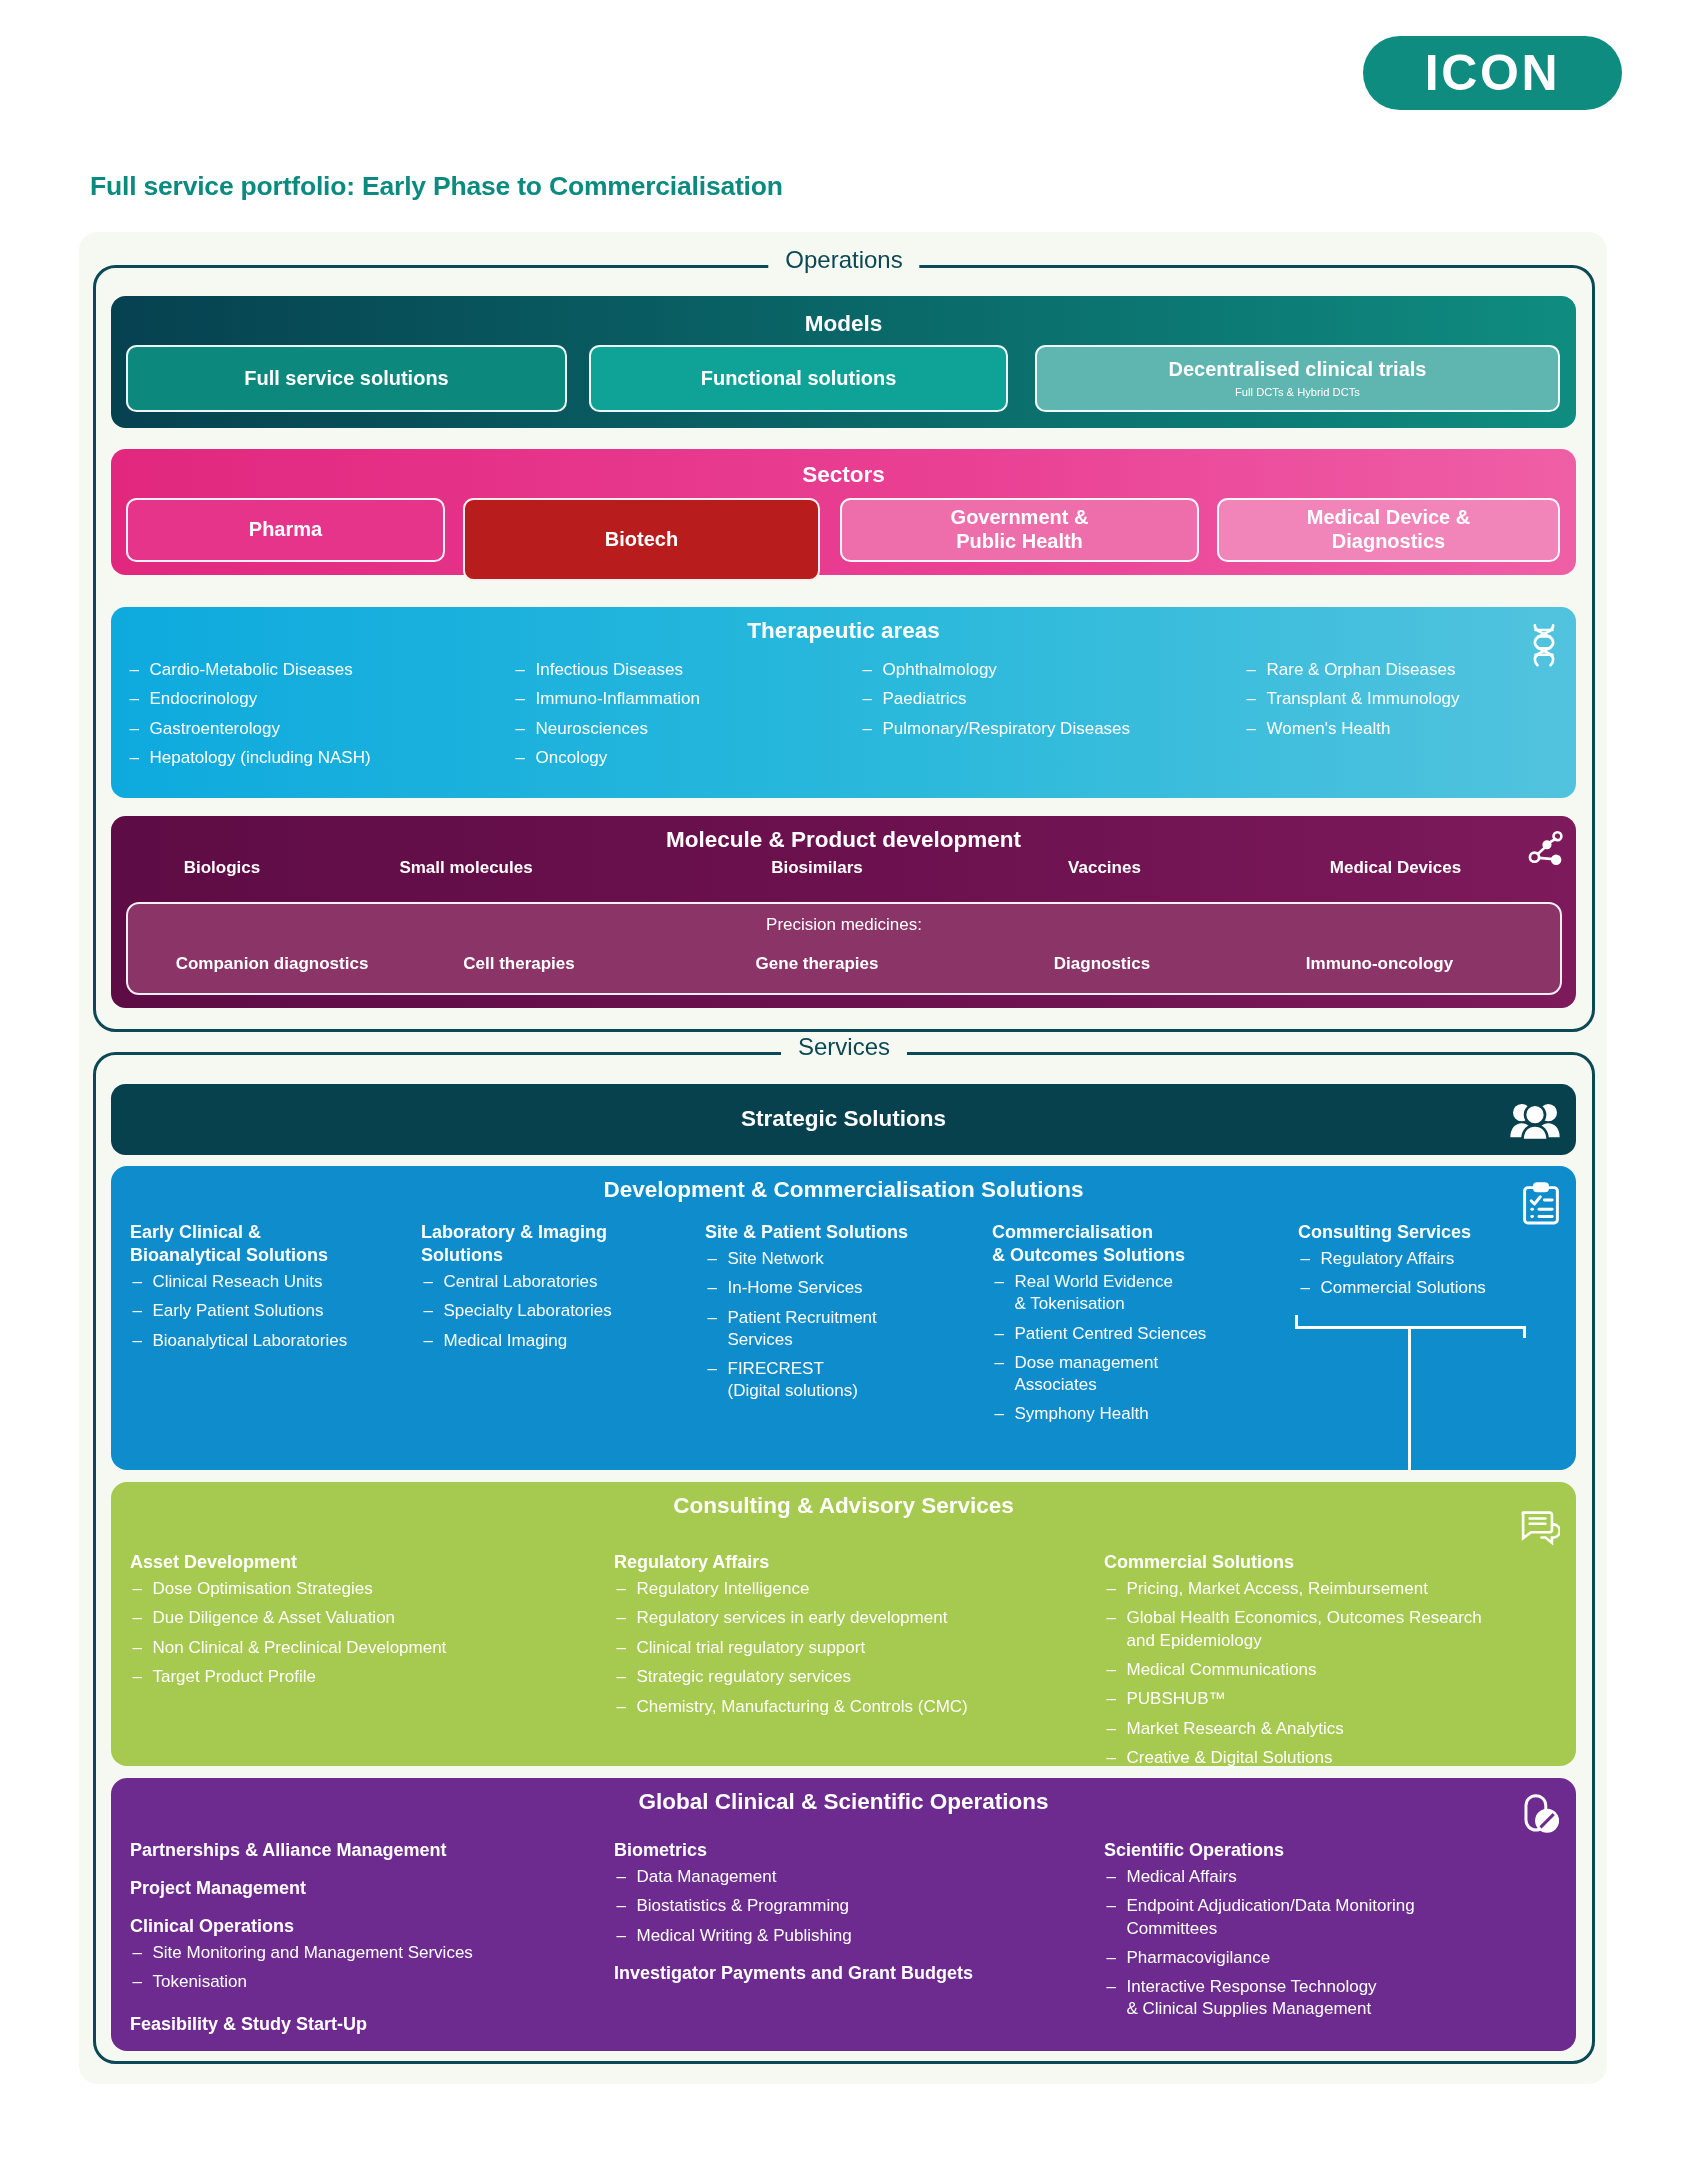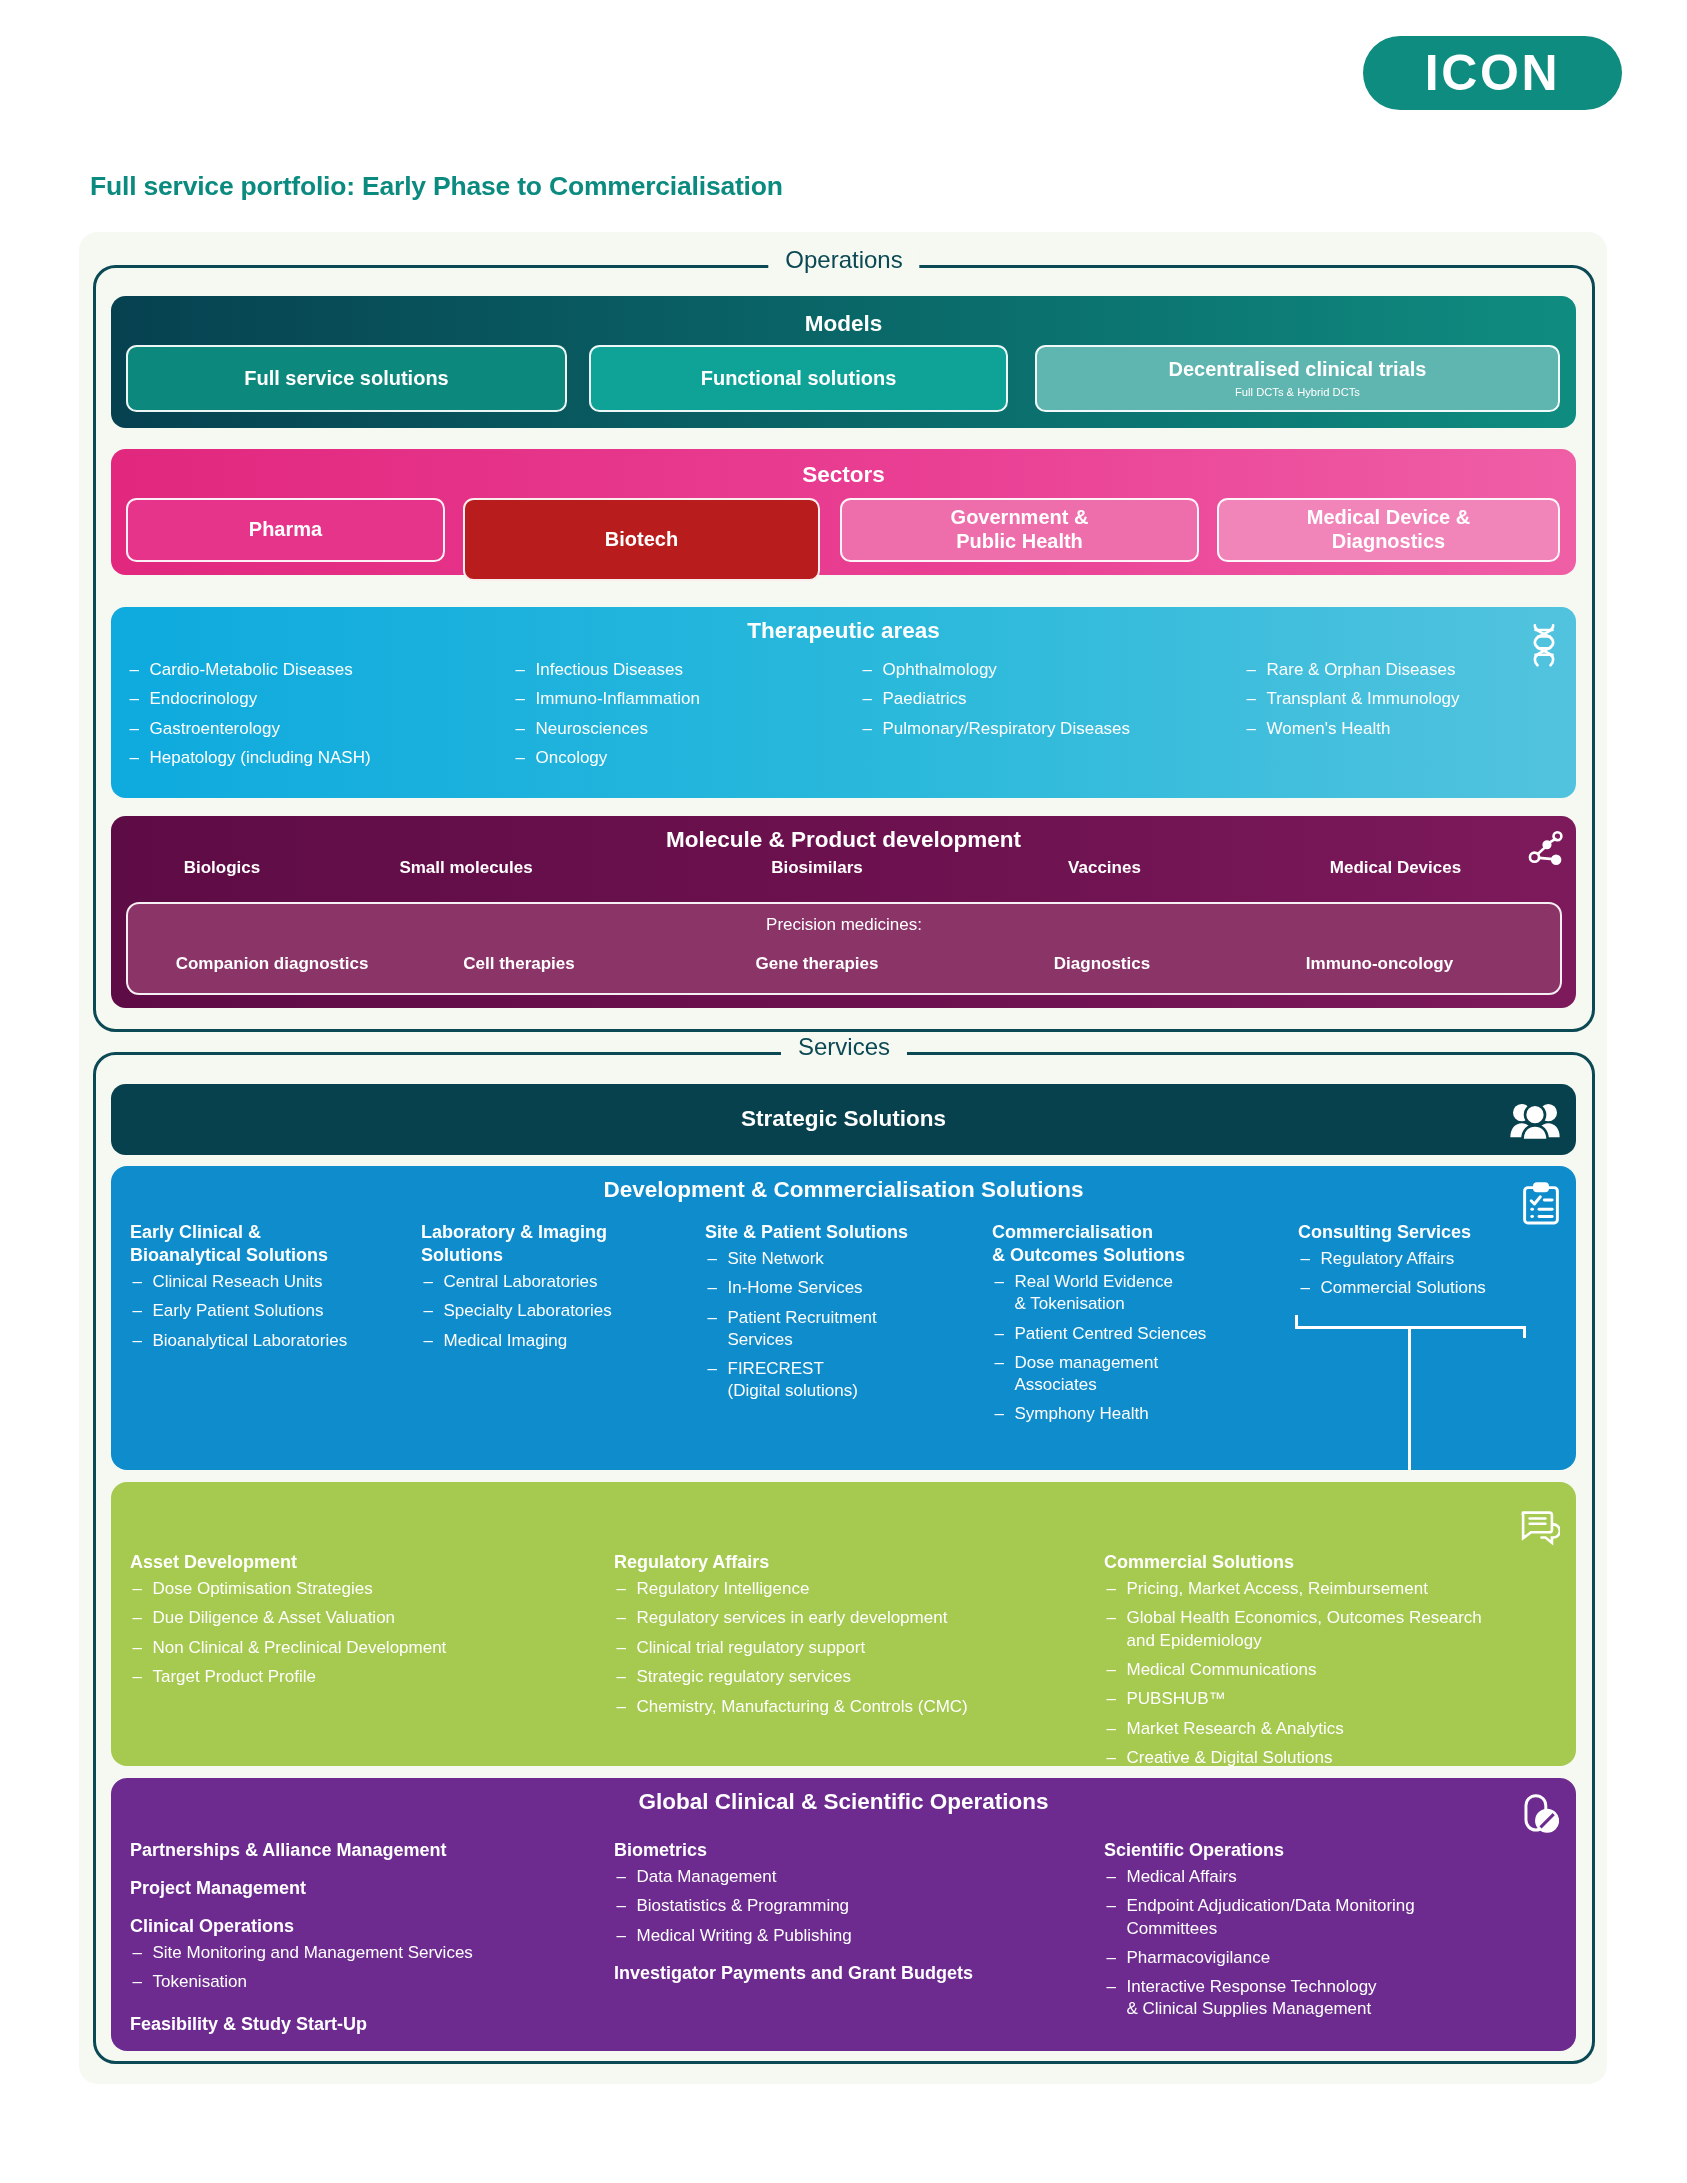--- a/index.html
+++ b/index.html
@@ -309,20 +309,21 @@
   <div class="conn" style="left:1295px; top:1315px; width:2.6px; height:12px;"></div>
   <div class="conn" style="left:1295px; top:1326px; width:230px; height:2.6px;"></div>
   <div class="conn" style="left:1523px; top:1326px; width:2.6px; height:12px;"></div>
   <div class="conn" style="left:1408px; top:1327px; width:2.6px; height:143px;"></div>
   <div class="conn" style="left:1408px; top:1482px; width:2.6px; height:49px;"></div>
   <div class="conn" style="left:769px; top:1530px; width:642px; height:2.6px;"></div>
   <div class="conn" style="left:769px; top:1530px; width:2.6px; height:24px;"></div>
   <div class="conn" style="left:1145px; top:1530px; width:2.6px; height:24px;"></div>
 
   <div class="band" style="left:111px; top:1482px; width:1465px; height:284px; background:#a6c94f; border-radius:16px;">
+    <div class="band-title" style="top:10.6px;">Consulting &amp; Advisory Services</div>
     <svg class="icon" style="right:16px; top:28px;" width="41" height="38" viewBox="0 0 62 58">
       <g stroke="#ffffff" stroke-width="4" fill="none" stroke-linecap="round">
         <path d="M6 4 h40 a4 4 0 0 1 4 4 v22 a4 4 0 0 1 -4 4 h-28 l-12 9 v-9 a4 4 0 0 1 0 0 v-26 a4 4 0 0 1 0 -4 z"></path>
         <line x1="16" y1="13" x2="40" y2="13"></line>
         <line x1="16" y1="21" x2="40" y2="21"></line>
         <path d="M52 22 a10 10 0 0 1 0 20 h-2 v8 l-10 -8 h-6"></path>
       </g>
     </svg>
   </div>
 

